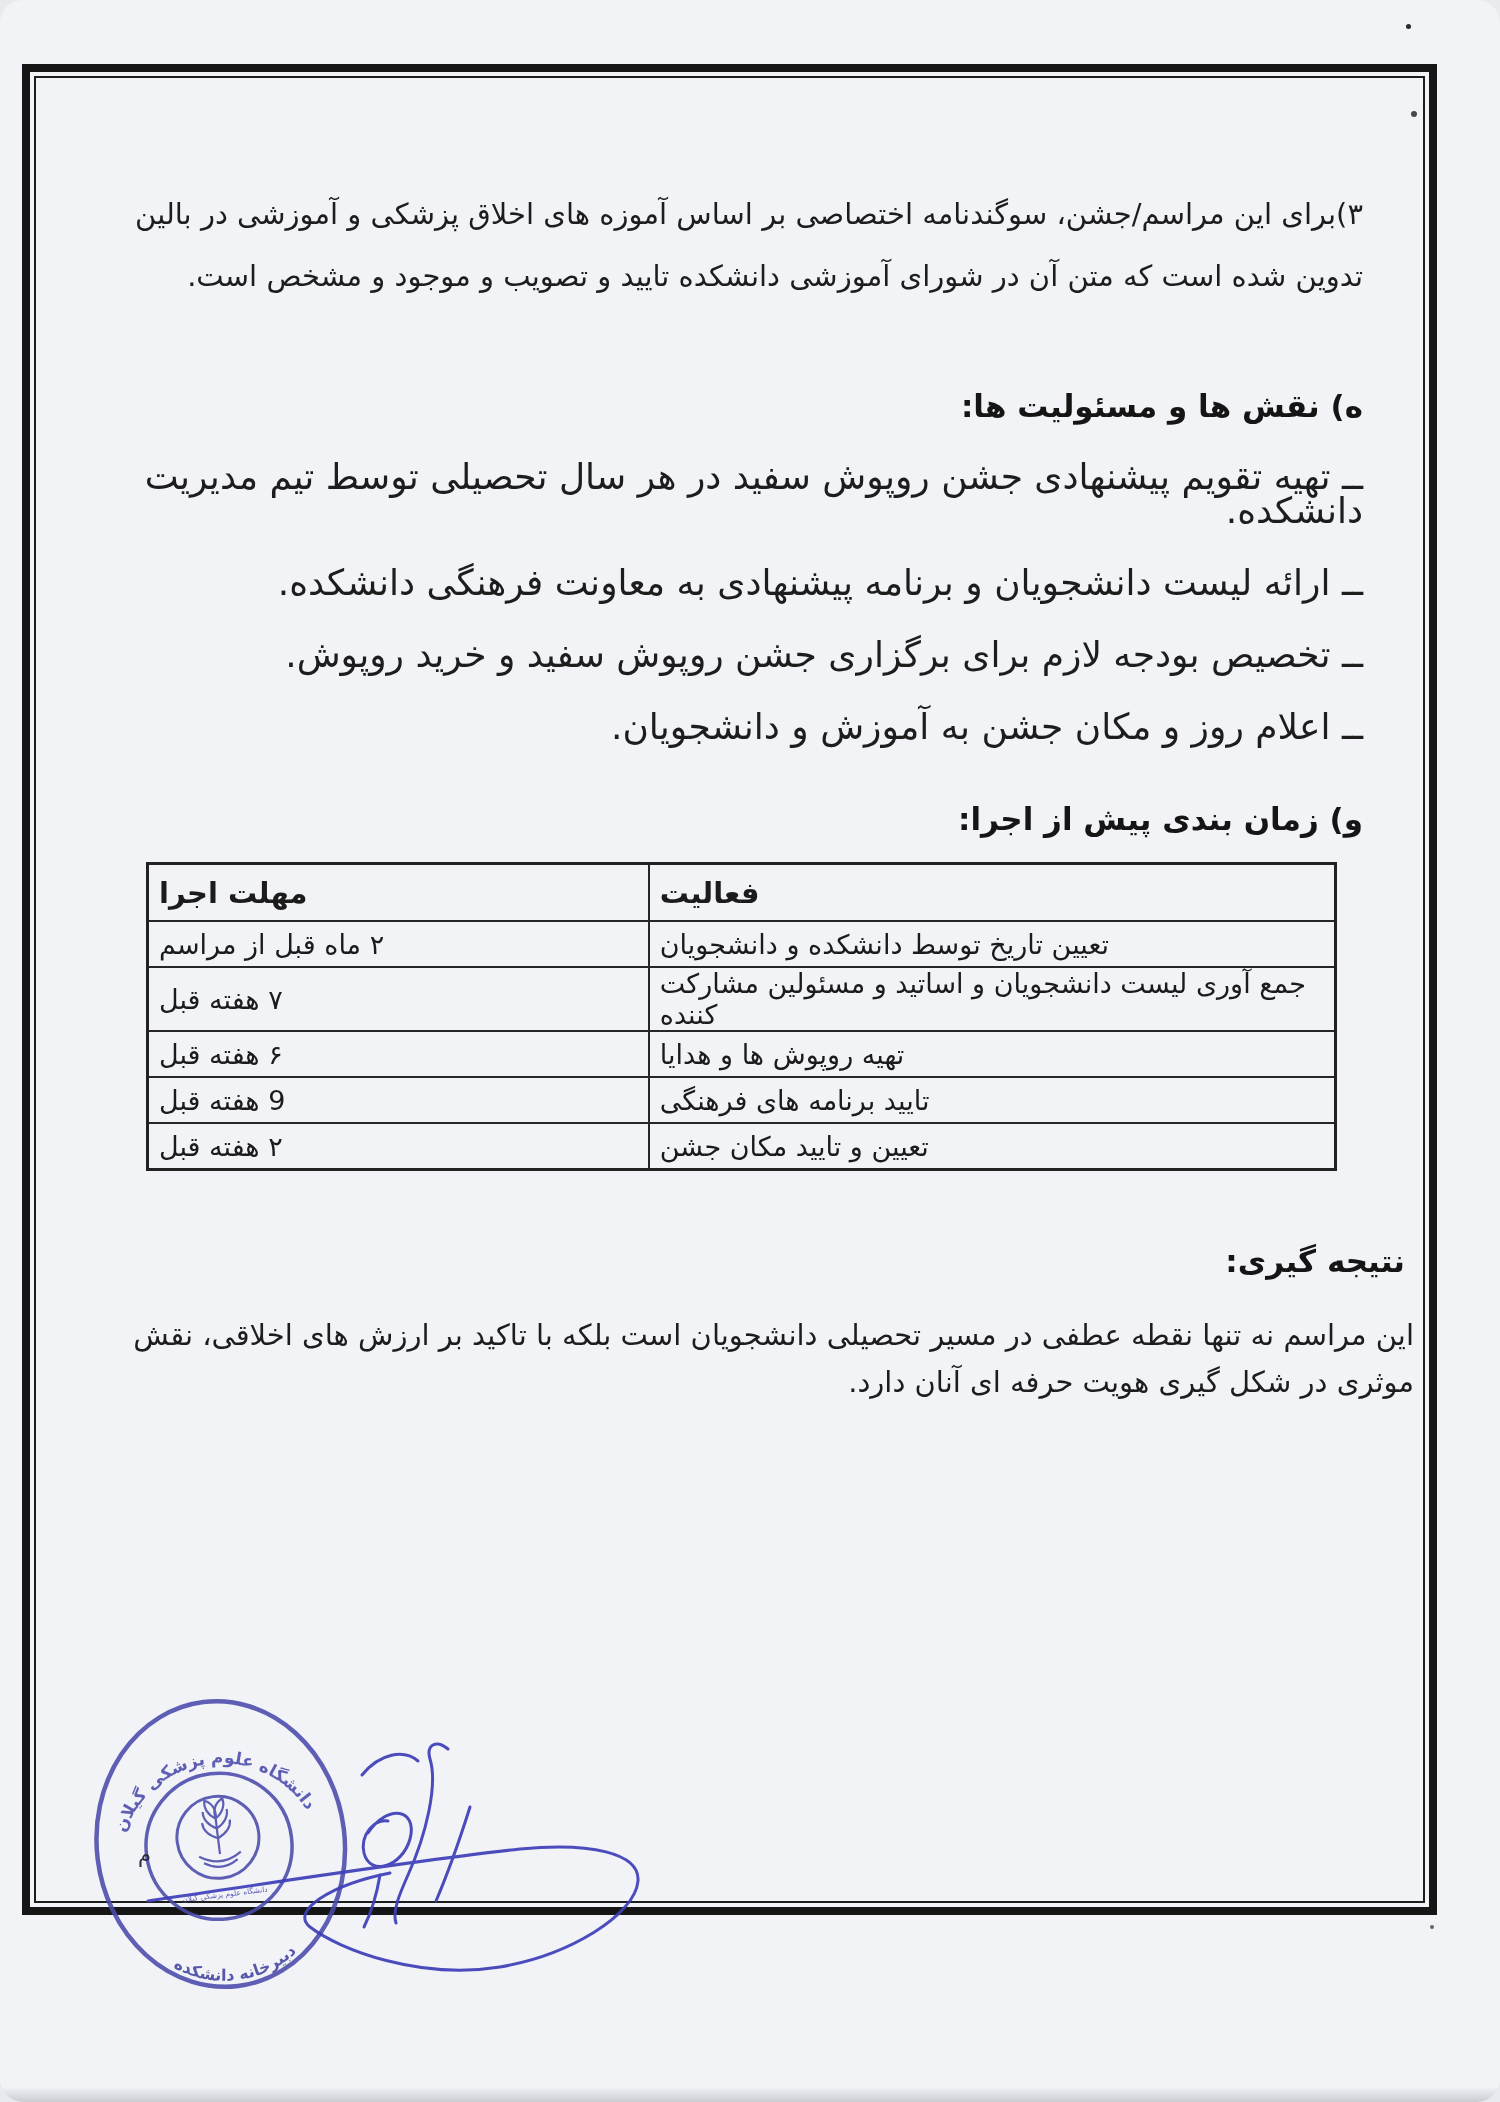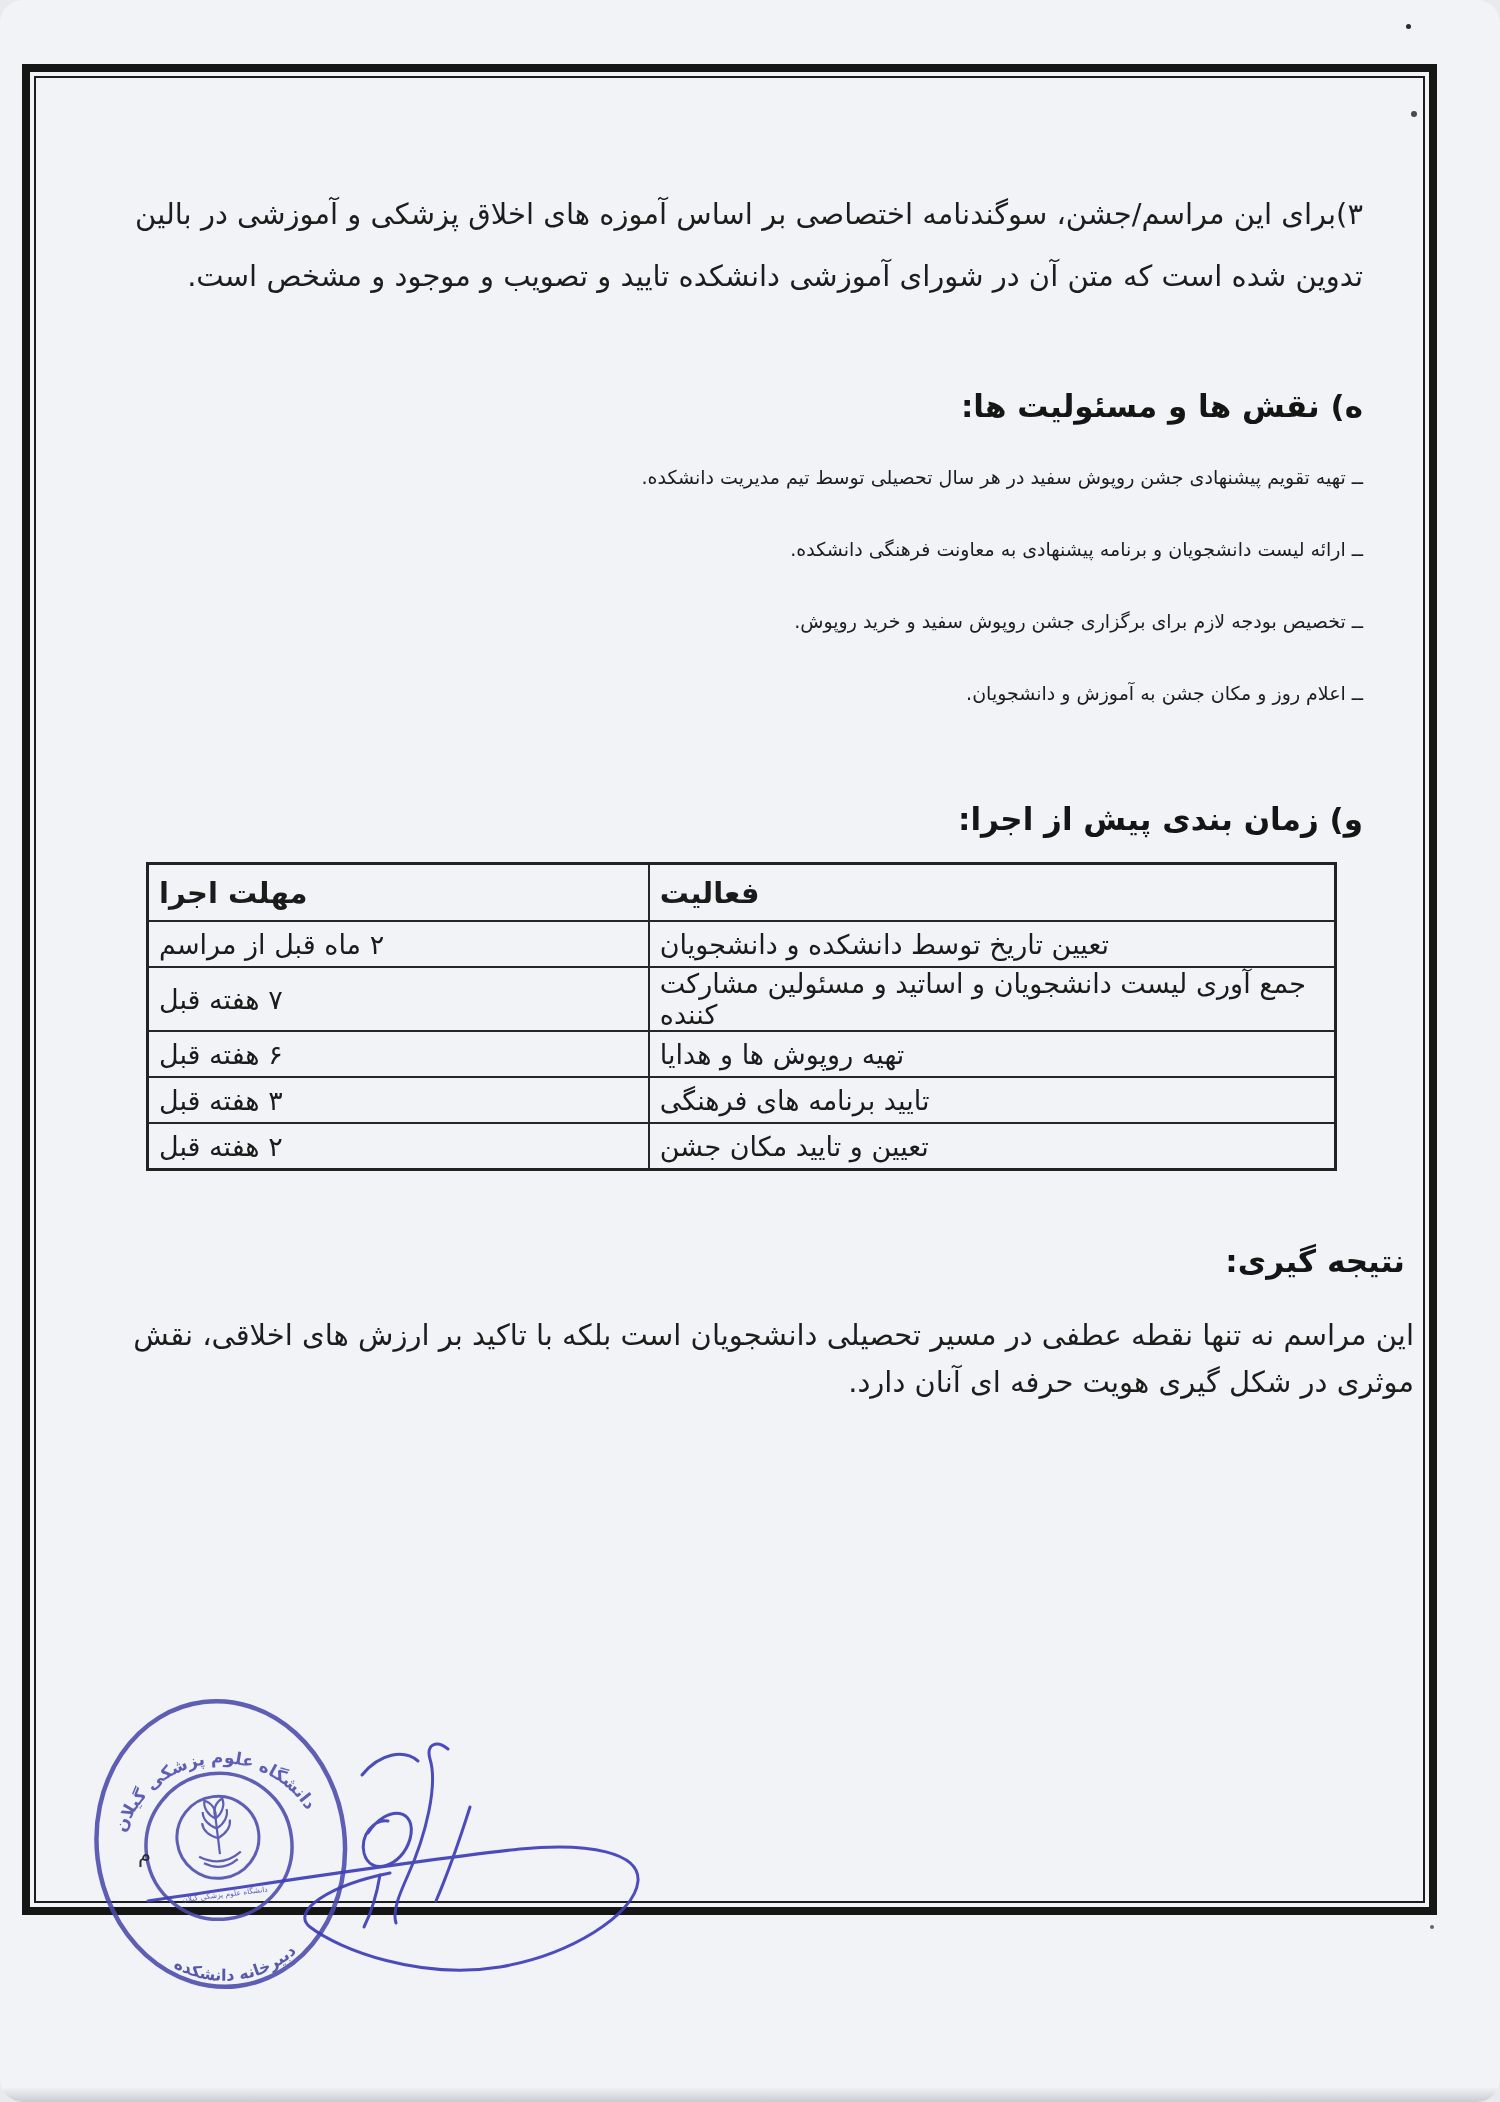--- a/index.html
+++ b/index.html
@@ -22,21 +22,21 @@
   }
   .para-intro{top:183px;right:137px;left:118px;}
   .heading{
     position:absolute;font-weight:bold;font-size:31px;line-height:40px;
     text-align:left;color:#151515;
   }
   .h-roles{top:386px;right:137px;}
   .h-timing{top:799px;right:137px;}
   .h-conclusion{top:1241px;right:95px;}
   .bullets{position:absolute;top:460px;right:137px;left:118px;text-align:right;}
-  .bullets p{margin:0 0 38px 0;font-size:19px;line-height:34px;color:#1d1d1d;}
+  .bullets p{margin:0 0 38px 0;font-size:36px;line-height:34px;color:#1d1d1d;}
   .schedule{
     position:absolute;left:146px;top:862px;width:1191px;
     border-collapse:collapse;table-layout:fixed;direction:rtl;
     font-size:27px;color:#1b1b1b;
   }
   .schedule th,.schedule td{
     border:2px solid #262626;text-align:left;vertical-align:middle;
     padding:0 10px;overflow:hidden;
   }
   .schedule{border:3px solid #222;}
@@ -95,21 +95,21 @@
       <tr>
         <td>جمع آوری لیست دانشجویان و اساتید و مسئولین مشارکت کننده</td>
         <td>۷ هفته قبل</td>
       </tr>
       <tr>
         <td>تهیه روپوش ها و هدایا</td>
         <td>۶ هفته قبل</td>
       </tr>
       <tr>
         <td>تایید برنامه های فرهنگی</td>
-        <td>۳ هفته قبل</td>
+        <td>9 هفته قبل</td>
       </tr>
       <tr>
         <td>تعیین و تایید مکان جشن</td>
         <td>۲ هفته قبل</td>
       </tr>
     </tbody>
   </table>
 
   <div class="heading h-conclusion rtl">نتیجه گیری:</div>
   <div class="para c-para1 rtl">این مراسم نه تنها نقطه عطفی در مسیر تحصیلی دانشجویان است بلکه با تاکید بر ارزش های اخلاقی، نقش موثری در شکل گیری هویت حرفه ای آنان دارد.</div>

